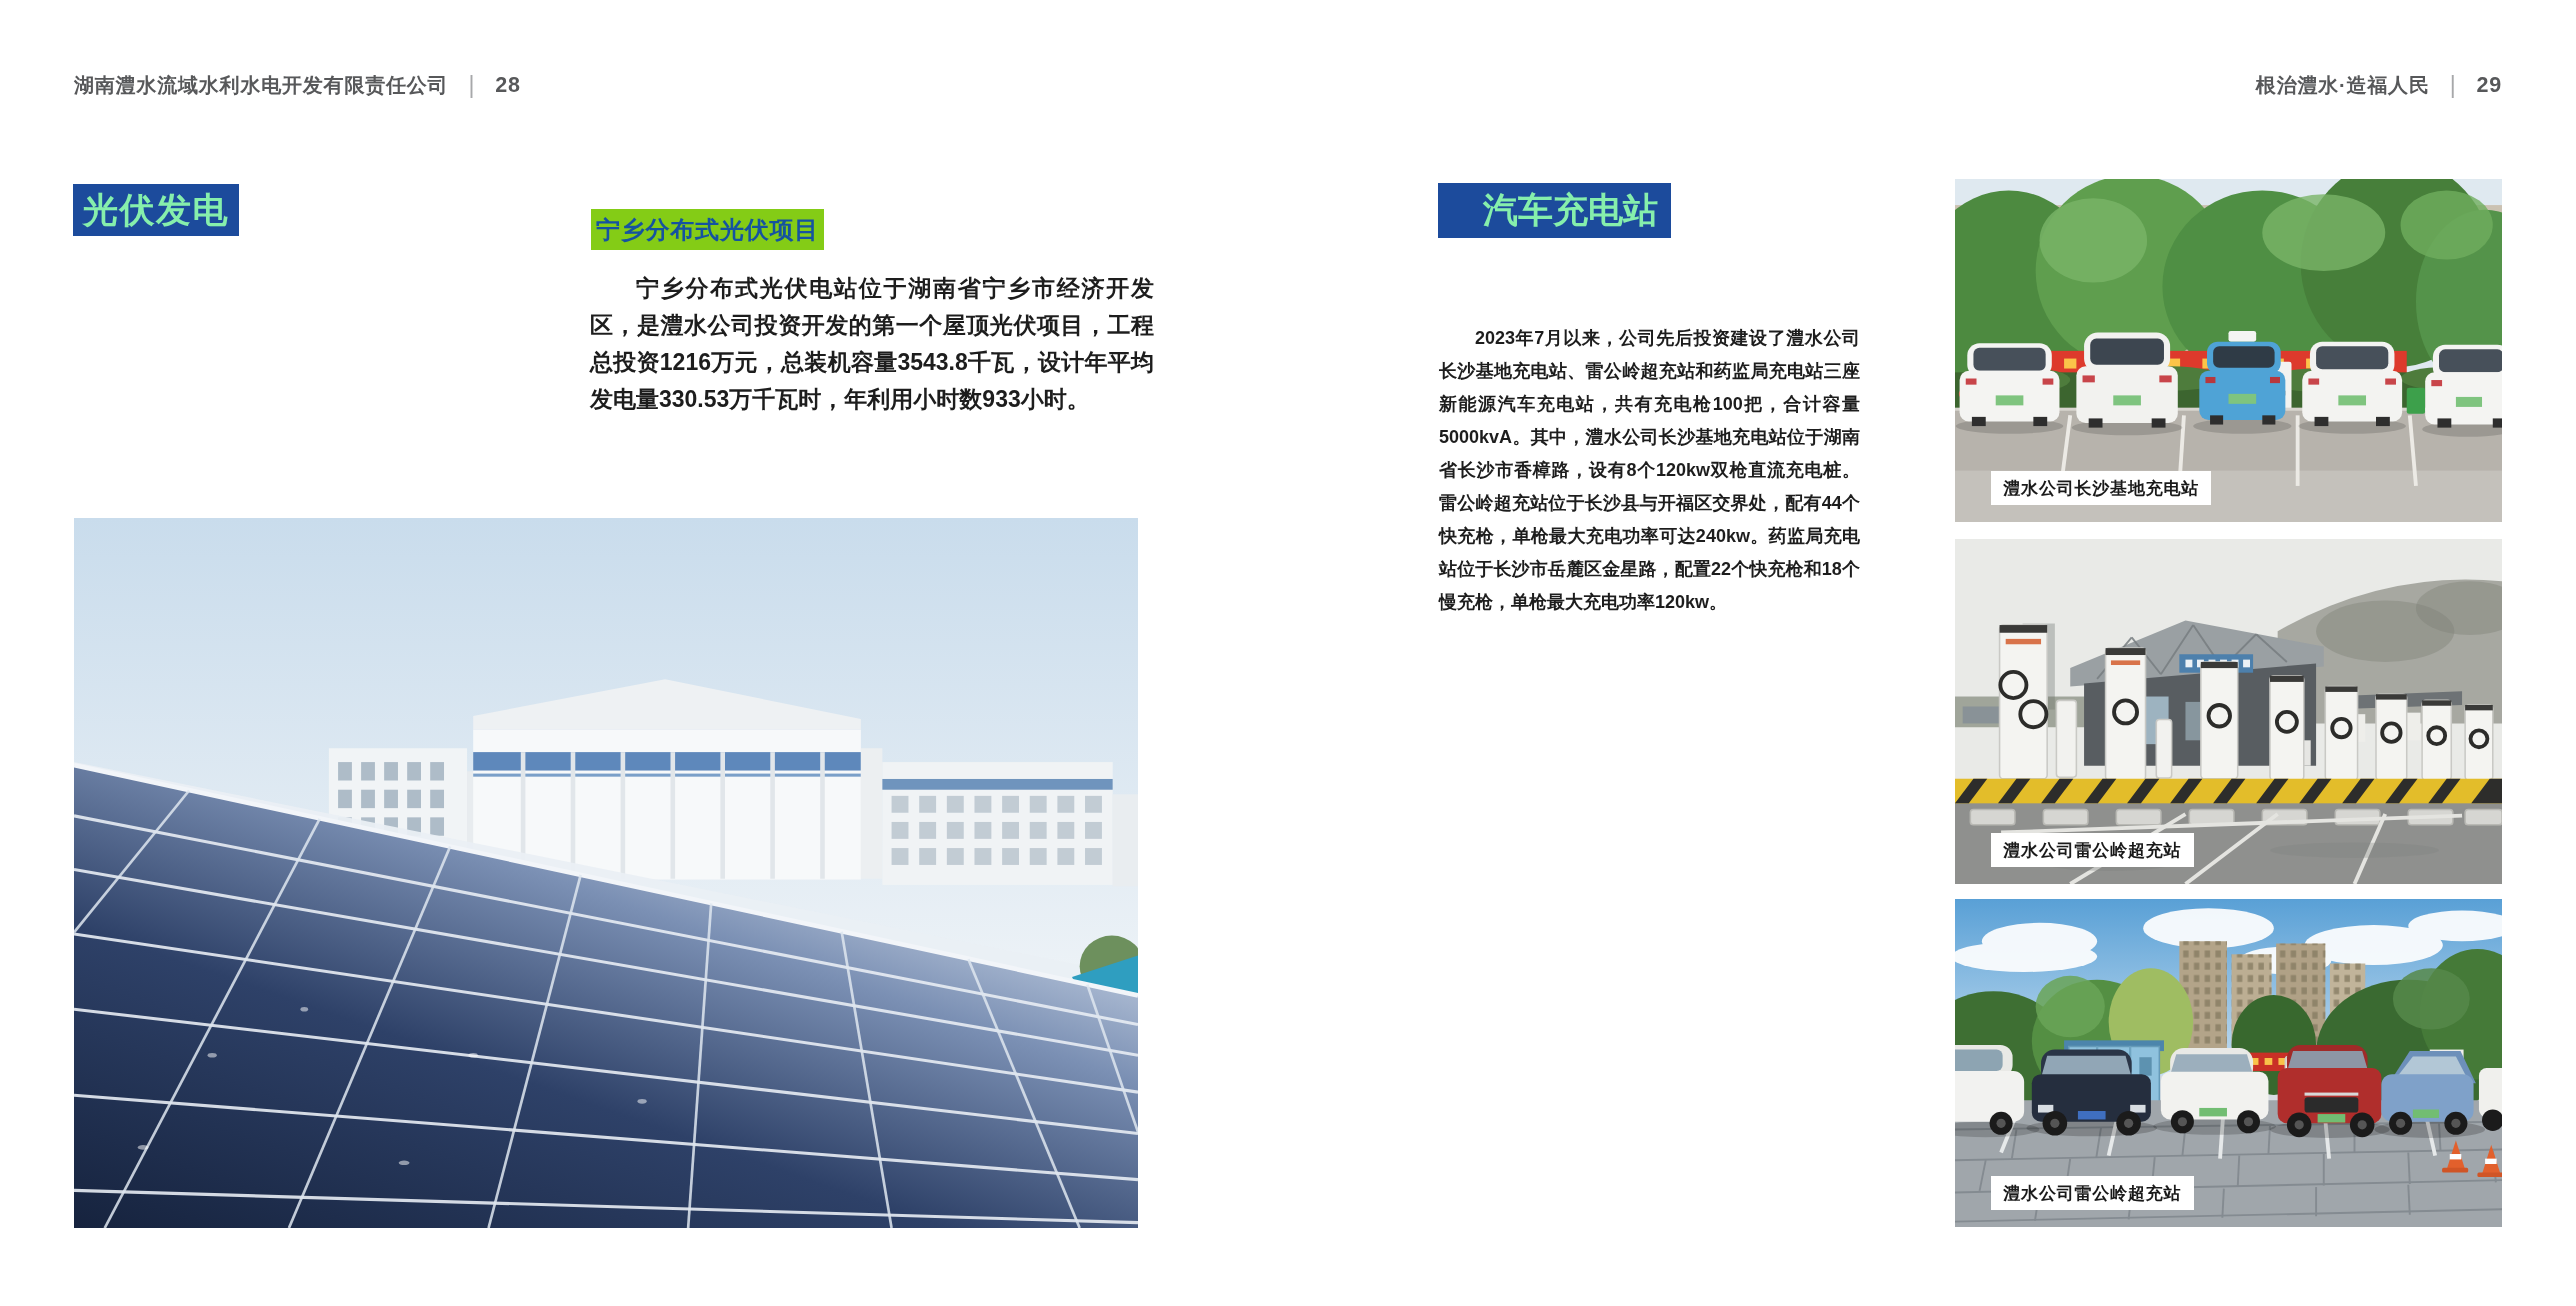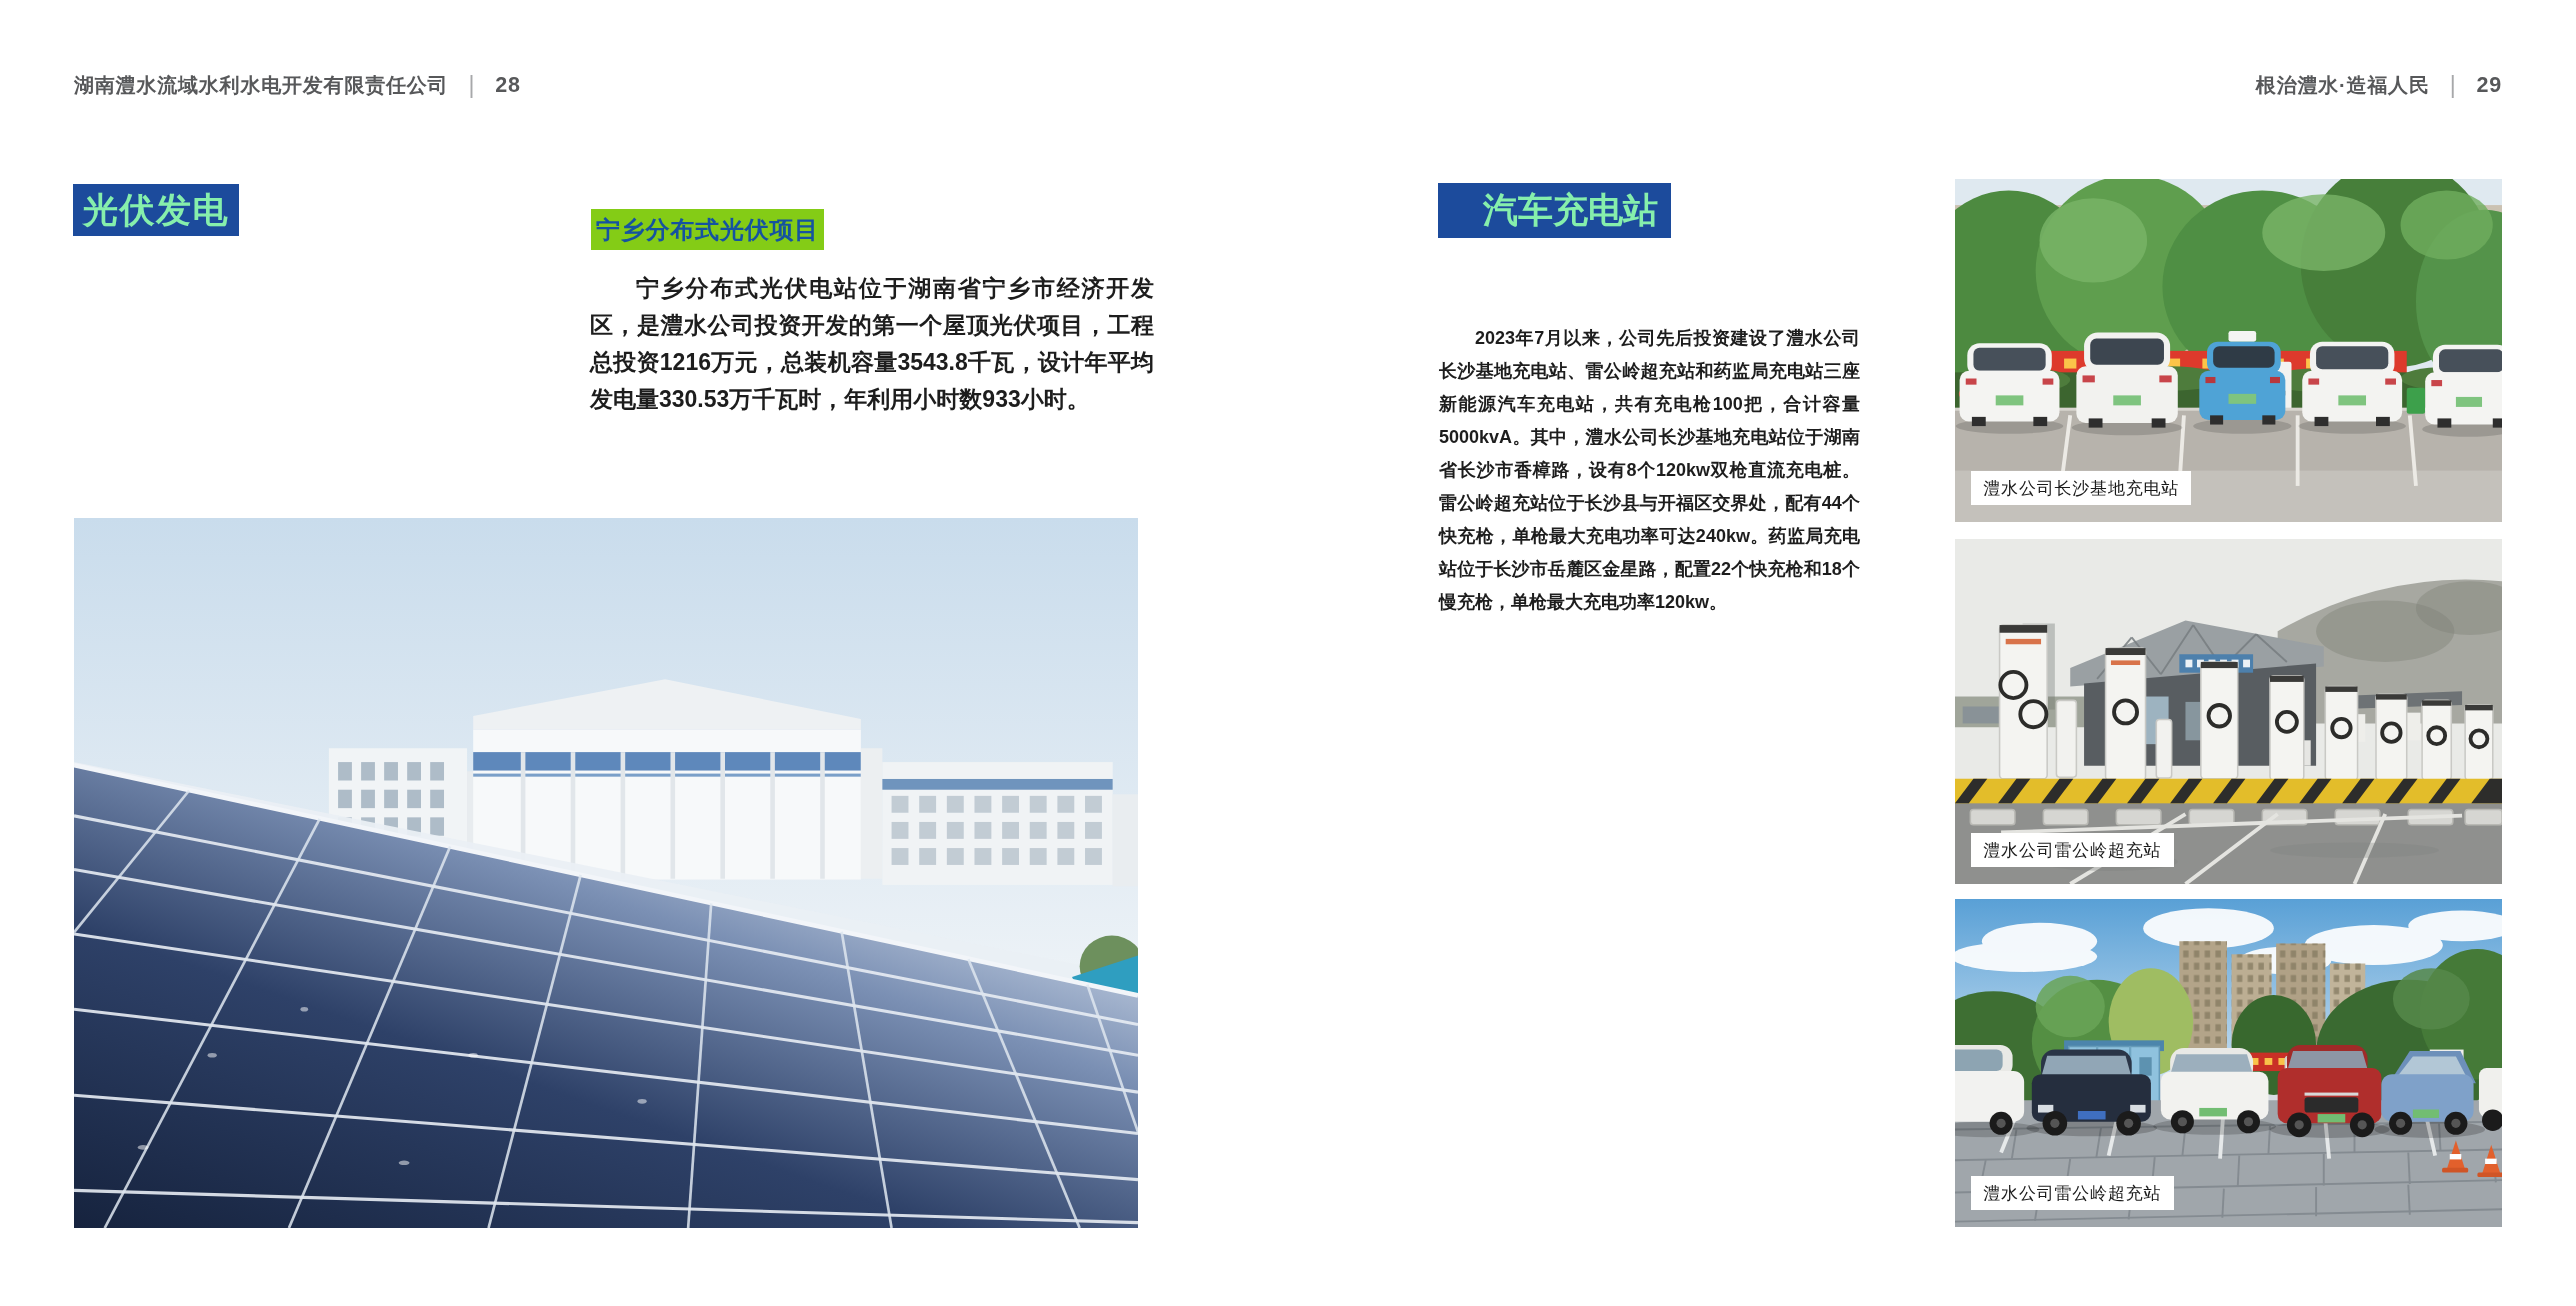--- a/index.html
+++ b/index.html
@@ -28,22 +28,22 @@
              font-weight:700;color:#1d1d1d;}
   .left-body{left:590px;top:270px;width:564px;font-size:23px;line-height:37px;}
   .right-body{left:1439px;top:322px;width:421px;font-size:18px;line-height:33px;}
   
   .photo{position:absolute;margin:0;overflow:hidden;background:#d8dde2;}
   .photo svg{display:block;width:100%;height:100%;}
   .solar-photo{left:74px;top:518px;width:1064px;height:710px;}
   .photo-1{left:1955px;top:179px;width:547px;height:343px;}
   .photo-2{left:1955px;top:539px;width:547px;height:345px;}
   .photo-3{left:1955px;top:899px;width:547px;height:328px;}
-  .photo-caption{position:absolute;left:16px;bottom:17px;background:#ffffff;
-                 padding:5.4px 12.3px;font-size:17px;font-weight:400;color:#1a1a1a;
+  .photo-caption{position:absolute;left:36px;bottom:17px;background:#ffffff;
+                 padding:5.4px 12.3px;font-size:17px;font-weight:700;color:#1a1a1a;
                  letter-spacing:0.8px;white-space:nowrap;}
 </style>
 </head>
 <body>
 
 <div class="spread">
 
   <header class="hdr hdr-left">
     <span>湖南澧水流域水利水电开发有限责任公司</span>
     <span class="hdr-sep">|</span>

